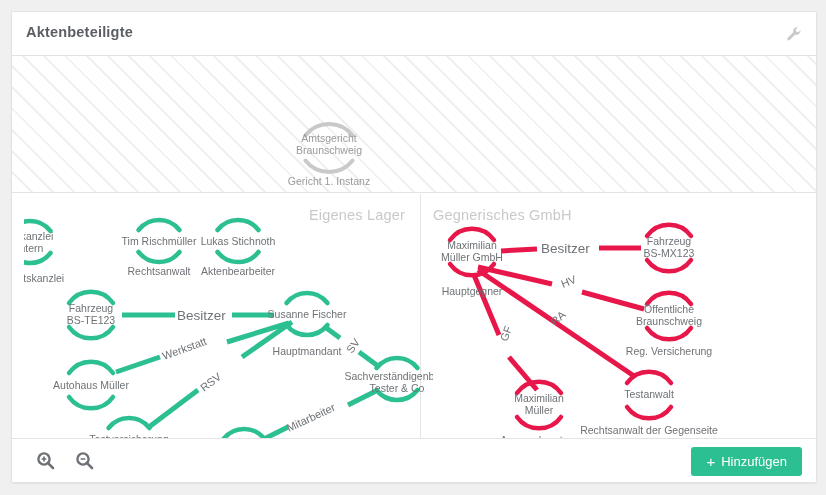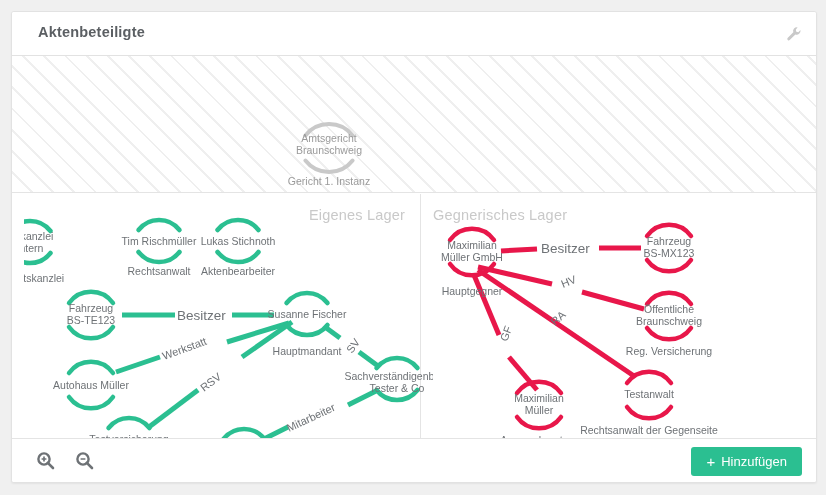--- a/index.html
+++ b/index.html
@@ -17,21 +17,21 @@
     box-shadow:0 1px 2px rgba(0,0,0,.06);
     overflow:hidden;
   }
 
   
   .card-header{
     position:absolute;left:0;top:0;width:100%;height:44px;
     border-bottom:1px solid #e2e2e2;background:#fff;box-sizing:border-box;
   }
   .card-title{
-    position:absolute;left:26px;top:12px;
+    position:absolute;left:14px;top:12px;
     font-size:14.5px;font-weight:bold;color:#5b5f63;letter-spacing:.2px;
   }
   .header-tool{
     position:absolute;right:12px;top:12px;width:20px;height:20px;
     cursor:pointer;
   }
   .header-tool svg{display:block;}
 
   
   .band-neutral{
@@ -110,21 +110,21 @@
     </div>
 
     <div class="band-neutral"></div>
 
     <div class="band-camps">
       <div class="camp camp-own"></div>
       <div class="camp camp-opp"></div>
     </div>
 
     <div class="layer-label" id="lbl-own">Eigenes Lager</div>
-    <div class="layer-label" id="lbl-opp">Gegnerisches Lager</div>
+    <div class="layer-label" id="lbl-opp">Gegnerisches GmbH</div>
 
     <svg class="graph" viewBox="0 0 826 495">
 
       <defs>
         <clipPath id="clip-own">
             <rect x="12" y="193" width="409" height="233"></rect>
           </clipPath>
         <clipPath id="clip-opp">
             <rect x="421" y="193" width="394" height="233"></rect>
           </clipPath>

